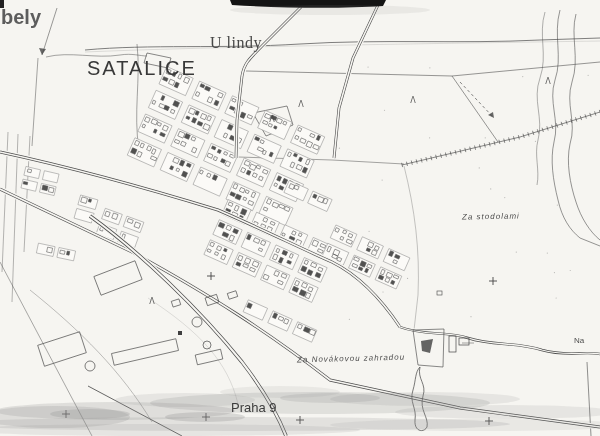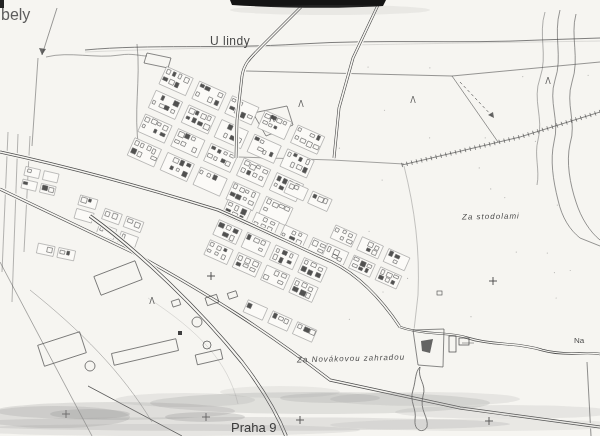--- a/index.html
+++ b/index.html
@@ -2,26 +2,26 @@
 <html><head>
 <meta charset="utf-8">
 <style>
   html,body{margin:0;padding:0;background:#e8e6e2;}
   .stage{
     position:relative;width:600px;height:436px;overflow:hidden;
     background:#f6f5f1;font-family:"Liberation Sans",sans-serif;
   }
   svg{position:absolute;left:0;top:0;}
   .lbl{position:absolute;color:#4a4a4a;white-space:nowrap;user-select:none;}
-  .lbl-corner{left:1px;top:6px;font-size:16px;color:#5d5d5d;}
-  .lbl-ulindy{left:210px;top:34px;font-size:12px;letter-spacing:.5px;color:#474747;}
+  .lbl-corner{left:1px;top:6px;font-size:20px;color:#5d5d5d;font-weight:bold;}
+  .lbl-ulindy{left:210px;top:34px;font-size:16px;letter-spacing:.5px;color:#474747;font-family:Liberation Serif, serif;}
   .lbl-title{left:87px;top:57px;font-size:20px;letter-spacing:2px;color:#383838;}
   .lbl-stodolami{left:462px;top:212px;font-size:8px;font-style:italic;letter-spacing:1px;color:#4e4e4e;transform:rotate(-1deg);}
   .lbl-novakovou{left:297px;top:354px;font-size:8px;font-style:italic;letter-spacing:1px;color:#4e4e4e;transform:rotate(-1.5deg);}
-  .lbl-praha{left:231px;top:400px;font-size:13px;color:#3c3c3c;margin-top:20px;}
+  .lbl-praha{left:231px;top:400px;font-size:13px;color:#3c3c3c;}
   .lbl-na{left:574px;top:336px;font-size:8px;color:#4e4e4e;}
 </style>
 </head>
 <body>
 
 <div class="stage">
   <svg id="m" width="600" height="436" viewBox="0 0 600 436">
       <rect x="0" y="0" width="600" height="436" fill="#f6f5f1"></rect>
       <path d="M85,50 C150,44 220,49 300,44 C380,39 460,44 540,40 L600,38" fill="none" stroke="#555" stroke-width="1" opacity="0.75"></path>
       <path d="M85,52 C200,47 400,44 600,41" fill="none" stroke="#454545" stroke-width="0.6" opacity="0.25"></path>
@@ -509,17 +509,18 @@
       <ellipse cx="160" cy="430" rx="200" ry="6" fill="#8c8c8c" opacity="0.15"></ellipse>
       <ellipse cx="480" cy="425" rx="150" ry="6" fill="#8c8c8c" opacity="0.12"></ellipse>
       <ellipse cx="205" cy="417" rx="40" ry="5" fill="#8c8c8c" opacity="0.28"></ellipse>
       <ellipse cx="90" cy="414" rx="40" ry="5" fill="#8c8c8c" opacity="0.25"></ellipse>
       <ellipse cx="330" cy="398" rx="50" ry="5" fill="#8c8c8c" opacity="0.2"></ellipse>
       <ellipse cx="330" cy="10" rx="100" ry="5" fill="#8c8c8c" opacity="0.12"></ellipse>
     </svg>
 
   <div class="lbl lbl-corner">bely</div>
   <div class="lbl lbl-ulindy">U lindy</div>
+  <div class="lbl lbl-title">SATALICE</div>
   <div class="lbl lbl-stodolami">Za stodolami</div>
   <div class="lbl lbl-novakovou">Za Novákovou zahradou</div>
   <div class="lbl lbl-praha">Praha 9</div>
   <div class="lbl lbl-na">Na</div>
 </div>
 
 </body></html>

